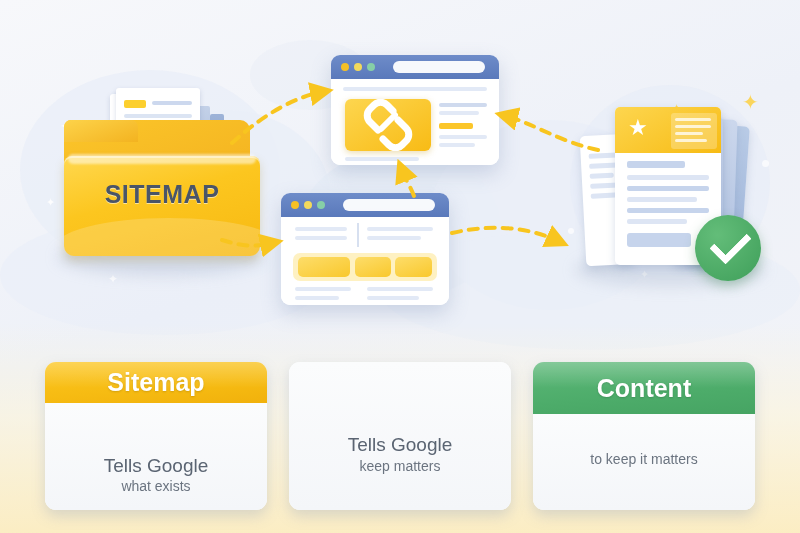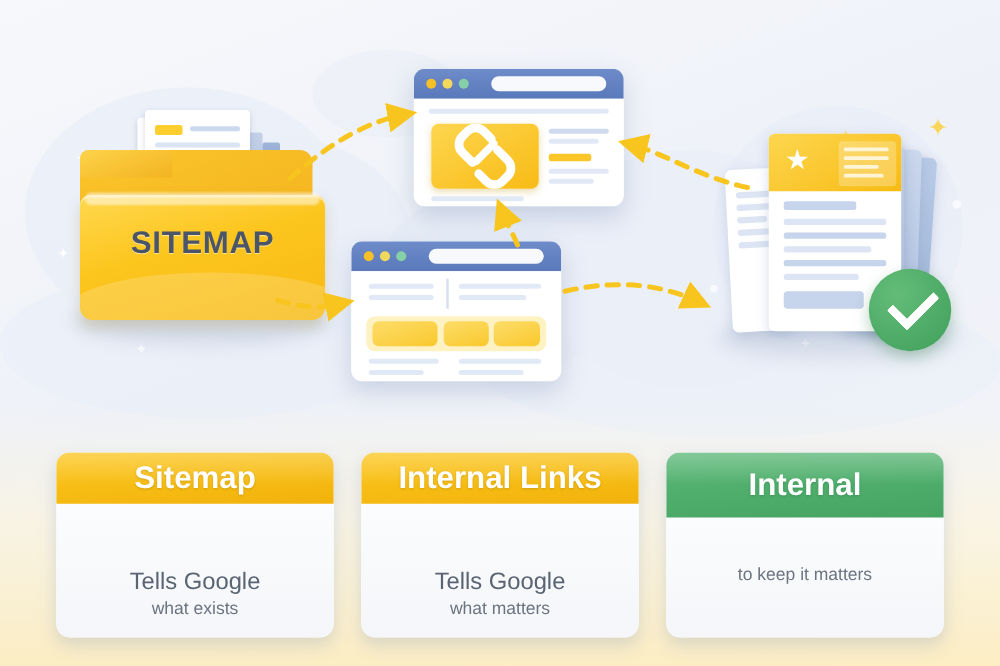--- a/index.html
+++ b/index.html
@@ -274,28 +274,27 @@
 
     <div class="card">
       <div class="card-head yellow">Sitemap</div>
       <div class="card-body">
         <div class="l1">Tells Google</div>
         <div class="l2">what exists</div>
       </div>
     </div>
 
     <div class="card">
-      <div class="card-head yellow">Internal Links</div>
       <div class="card-body">
         <div class="l1">Tells Google</div>
-        <div class="l2">what matters</div>
+        <div class="l2">keep matters</div>
       </div>
     </div>
 
     <div class="card">
-      <div class="card-head green">Internal</div>
+      <div class="card-head green">Content</div>
       <div class="card-body">
         <div class="l2">to keep it matters</div>
       </div>
     </div>
 
   </div>
 </div>
 
 </body></html>

